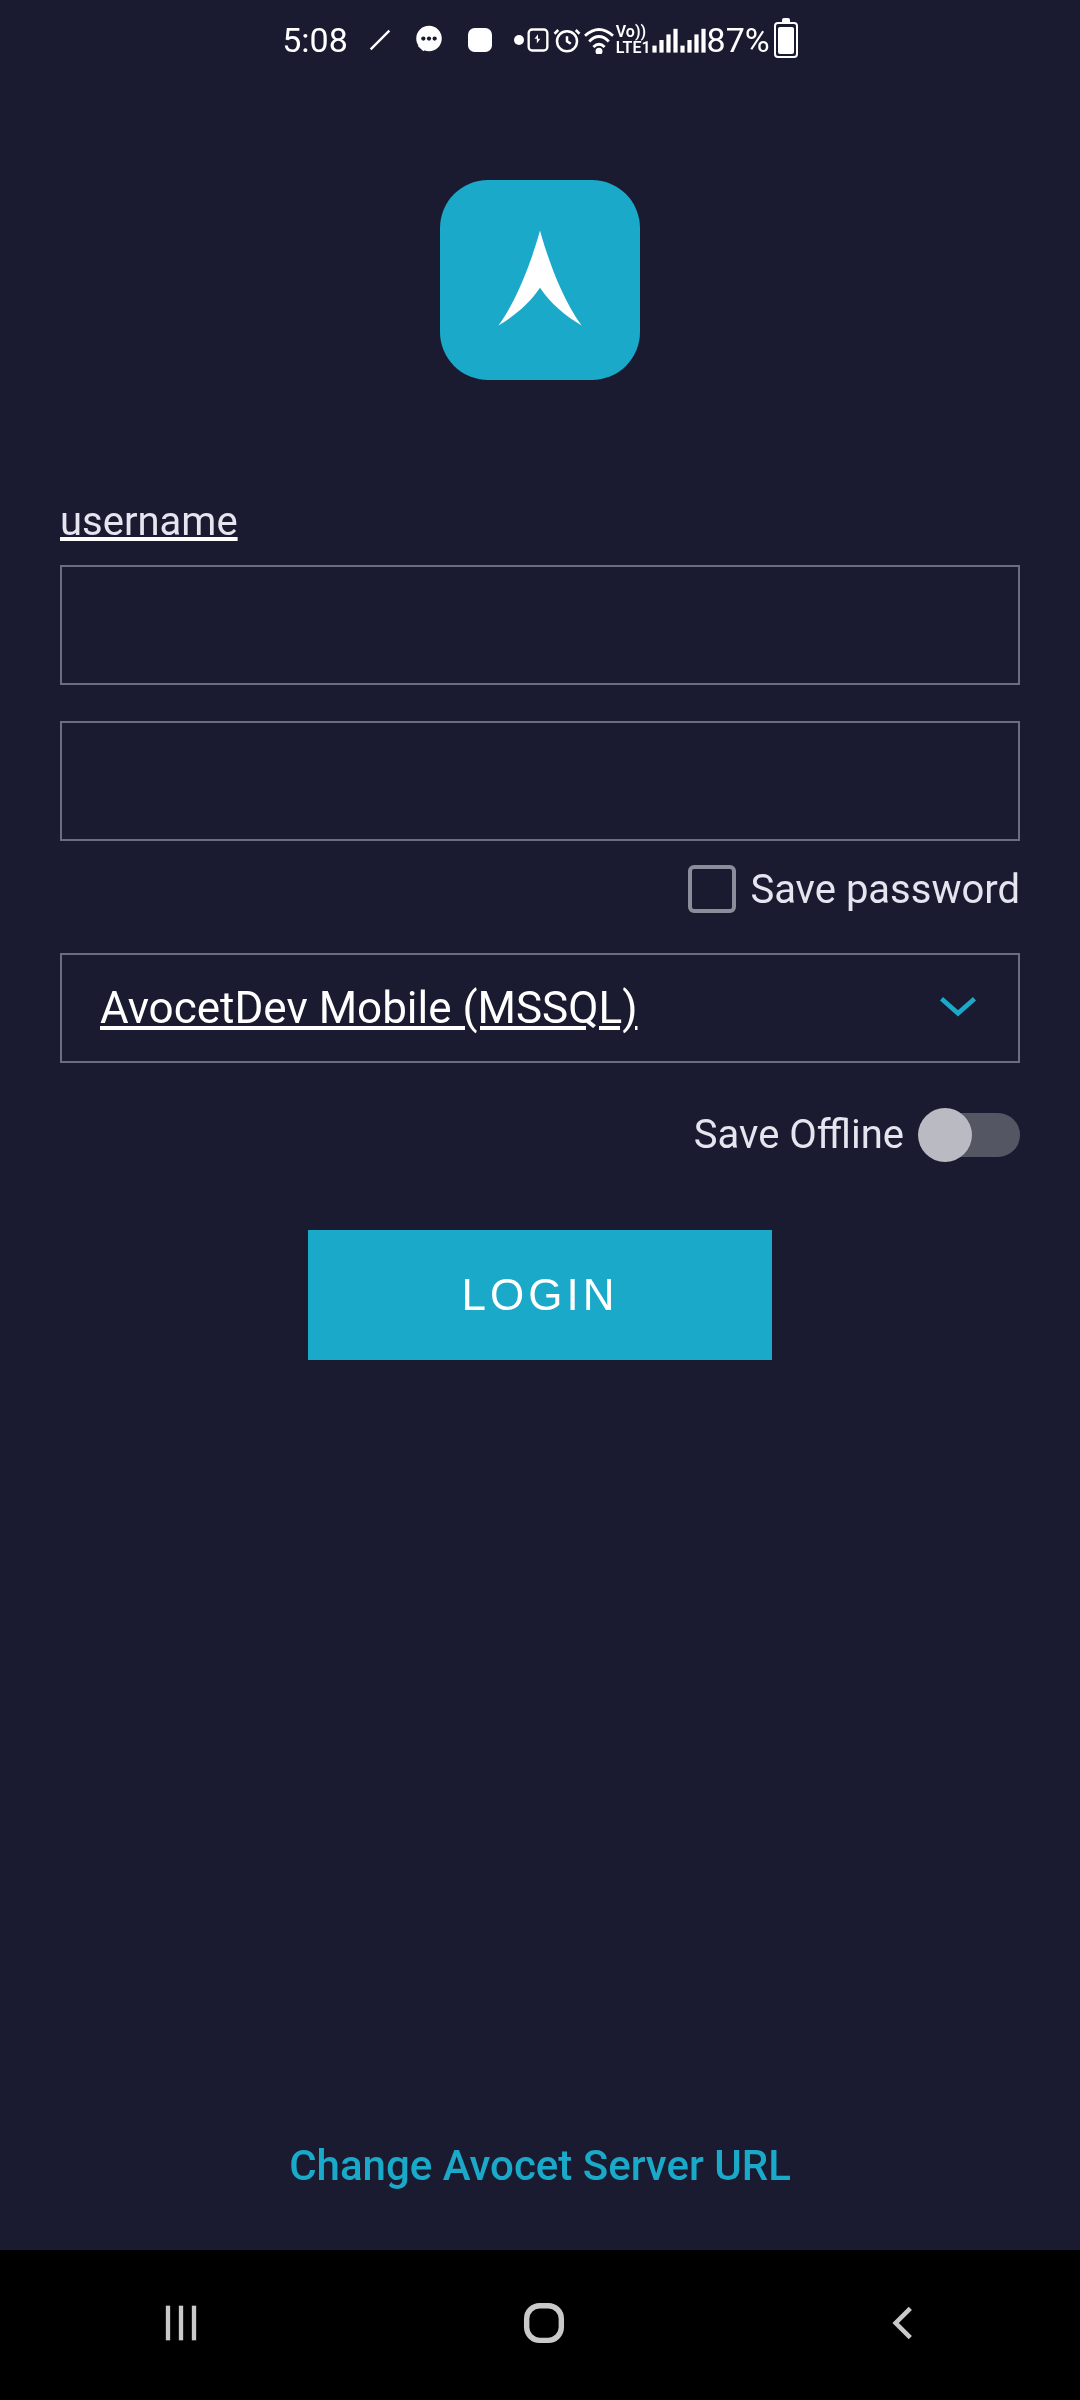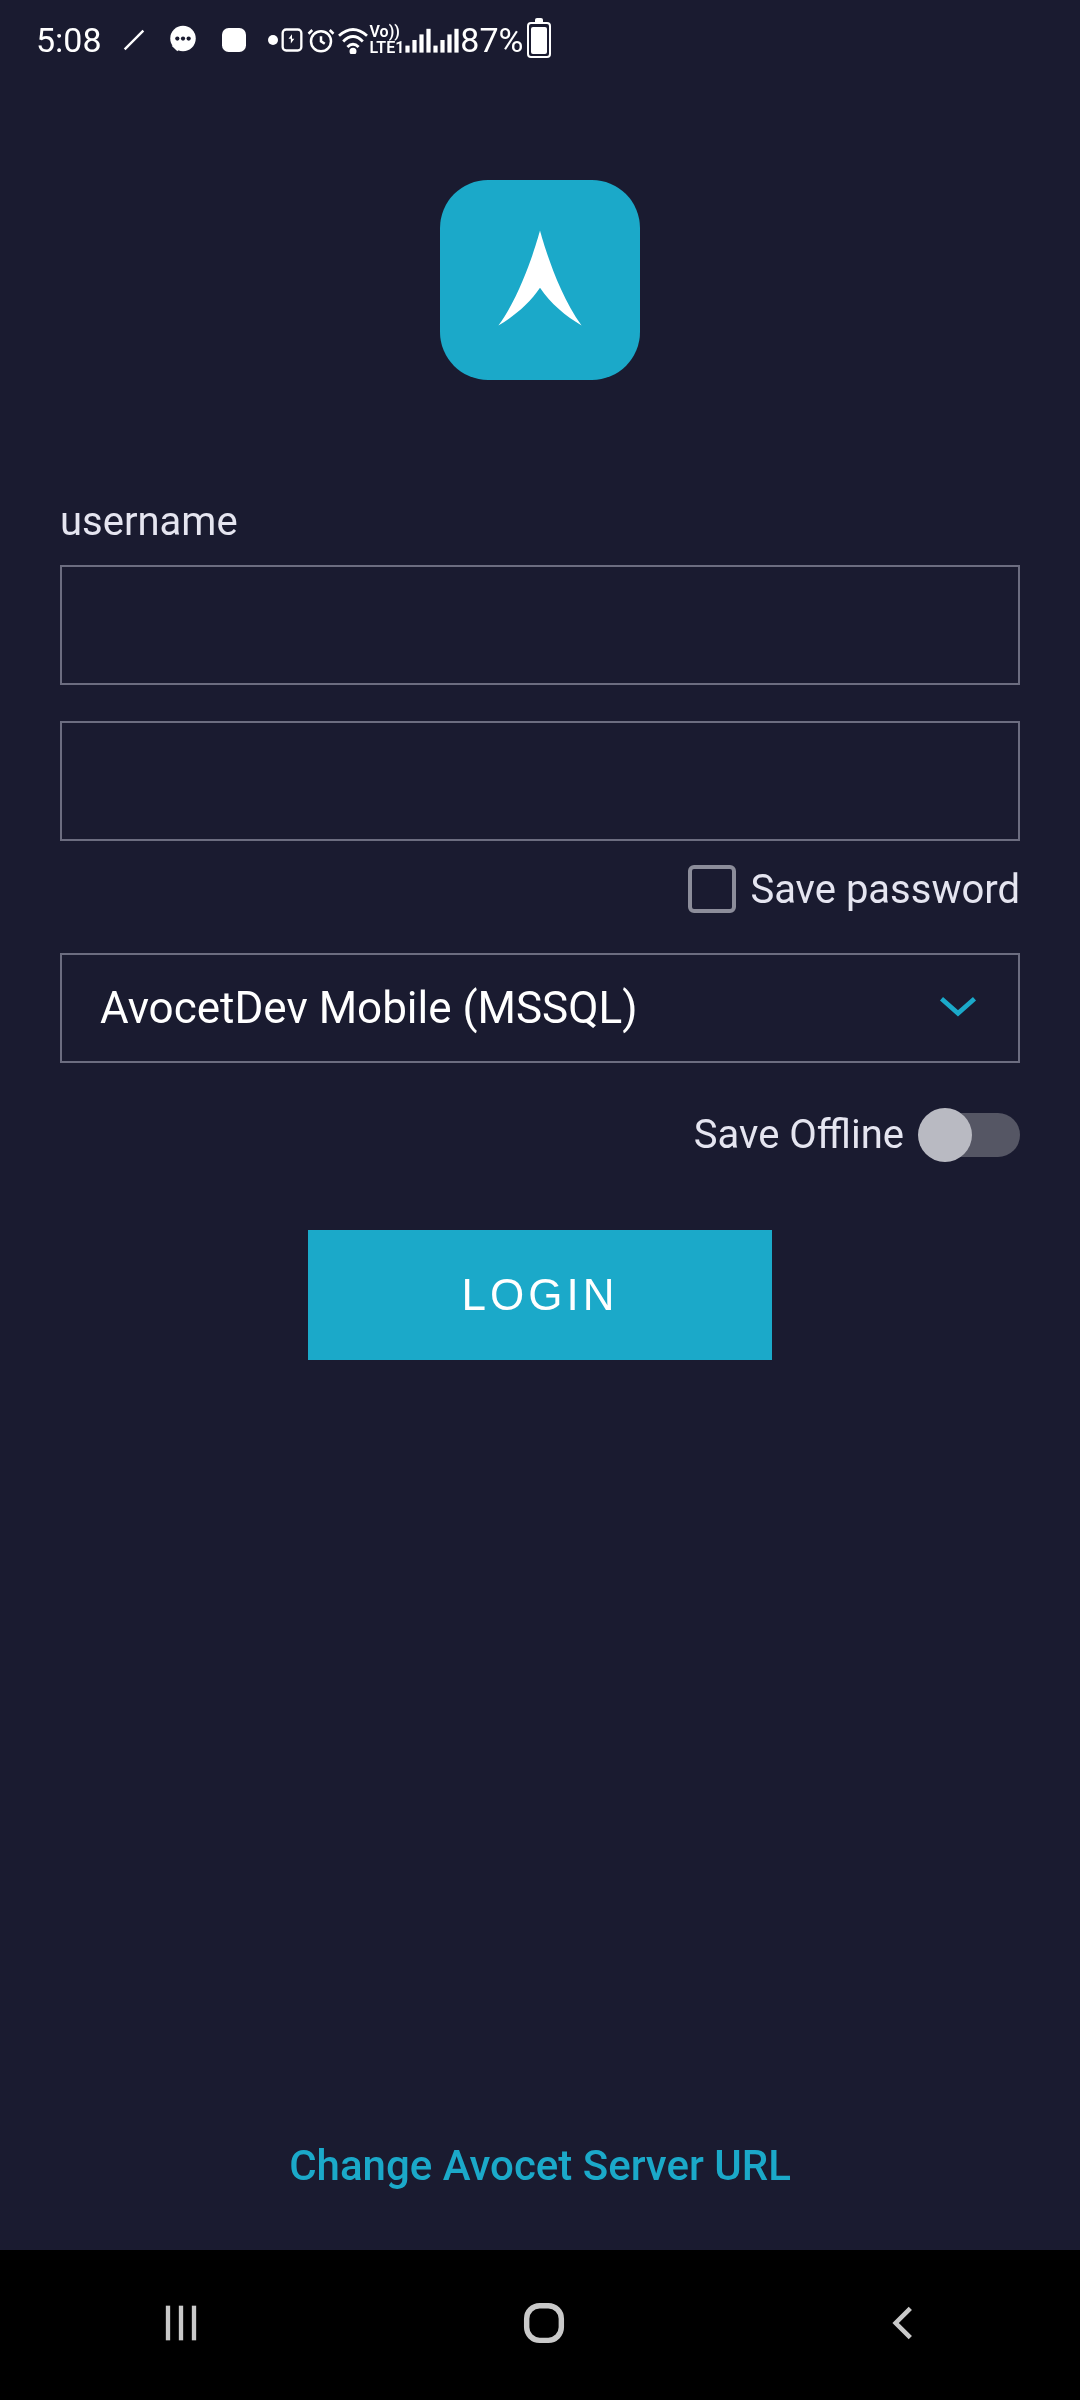--- a/index.html
+++ b/index.html
@@ -9,23 +9,23 @@
       font-family: -apple-system, BlinkMacSystemFont, "Segoe UI", Roboto, sans-serif;
       color: #fff;
       display: flex;
       flex-direction: column;
     }
 
     
     .status-bar {
       height: 80px;
       display: flex;
-      justify-content: flex-start;
-      align-items: center;
-      padding: 0 36px;
+      justify-content: center;
+      align-items: center;
+      padding: 0 20px;
       font-size: 34px;
       font-weight: 400;
       color: #fff;
     }
     .status-left { display: flex; align-items: center; gap: 18px; }
     .status-right { display: flex; align-items: center; }
     .status-icon { display: inline-flex; align-items: center; }
     .status-dot { width: 10px; height: 10px; border-radius: 50%; background: #fff; display: inline-block; }
     .battery-icon {
       width: 24px; height: 36px; border: 2px solid #fff; border-radius: 4px;
@@ -66,21 +66,21 @@
     }
     .app-name {
       font-size: 64px;
       font-weight: 500;
       letter-spacing: 24px;
       color: #fff;
       text-transform: uppercase;
       padding-left: 24px;
     }
 
-    .field-group { margin-bottom: 36px; }
+    .field-group { margin-bottom: 36px; text-decoration: underline; }
     .field-label {
       font-size: 40px;
       color: #e5e5f0;
       margin-bottom: 20px;
       display: block;
     }
     .text-input {
       width: 100%;
       height: 120px;
       background: transparent;

